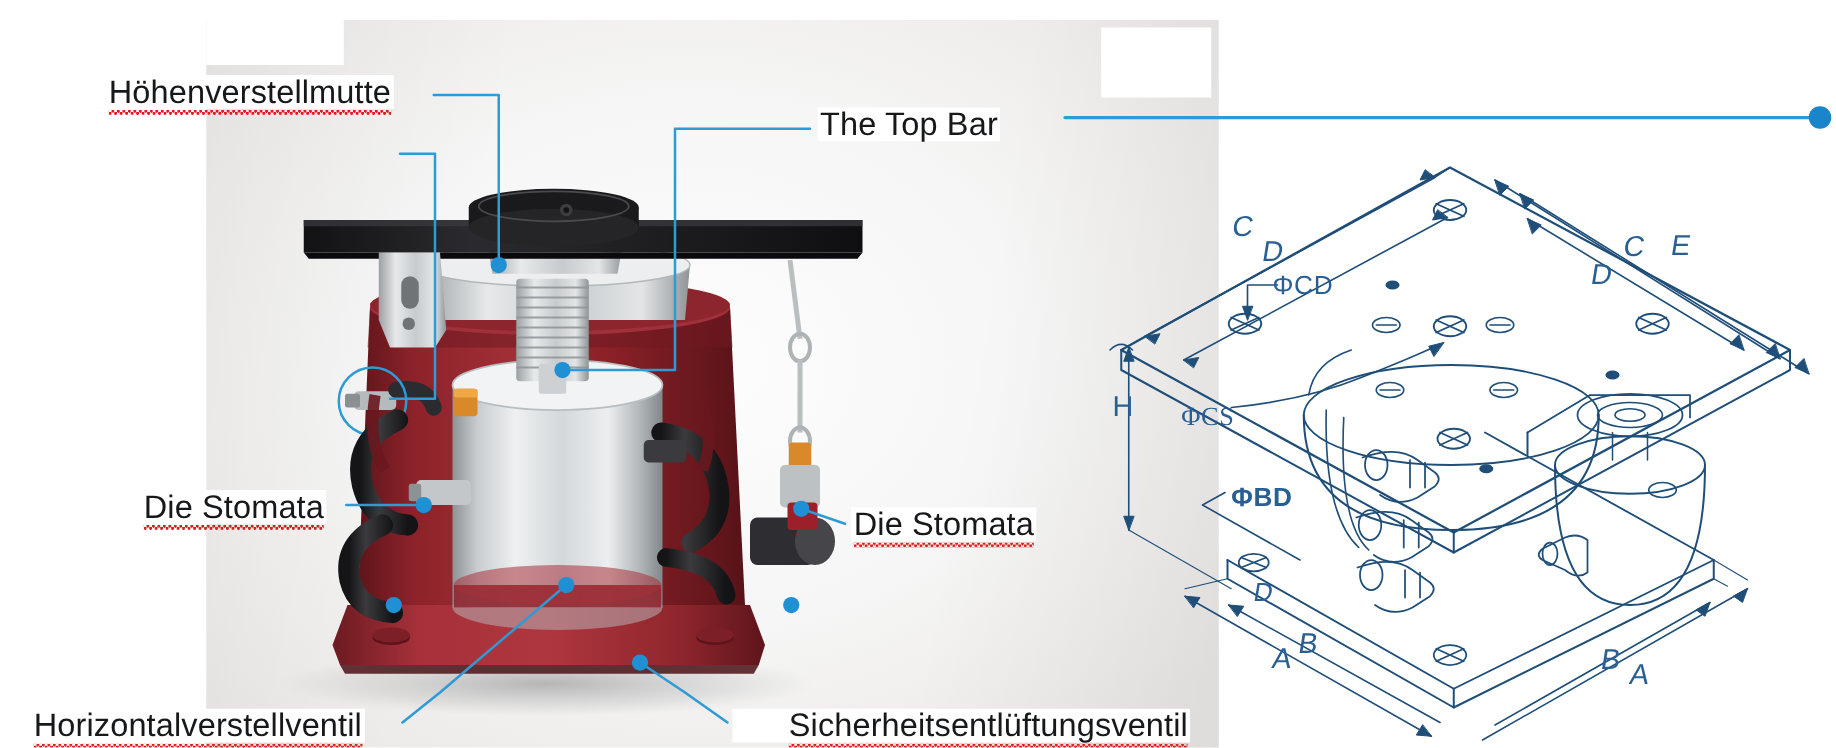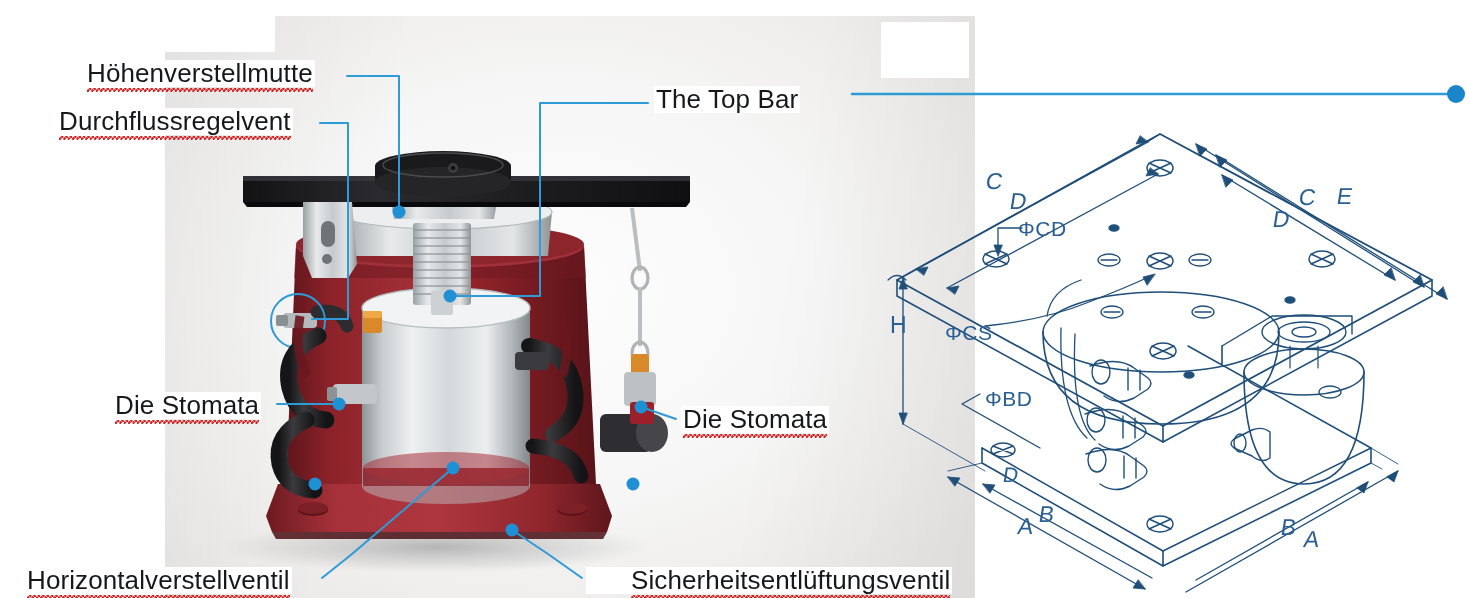--- a/index.html
+++ b/index.html
@@ -386,35 +386,34 @@
       <circle cx="633" cy="468" r="6.5"></circle>
     </g>
   </svg>
 
   <svg class="layer" viewBox="0 0 1469 598">
     <line x1="852" y1="78" x2="1448" y2="78" stroke="#2e9ad6" stroke-width="2.6" stroke-linecap="round"></line>
     <circle cx="1456" cy="78" r="9" fill="#1a85c9"></circle>
   </svg>
 
   <div class="lbl" style="left:85px;top:44px;"><span class="sp">Höhenverstellmutte</span></div>
-  <div class="lbl" style="left:57px;top:92px;"><span class="sp">Durchflussregelvent</span></div>
   <div class="lbl" style="left:654px;top:70px;text-align:center;"><span>The Top Bar</span></div>
   <div class="lbl" style="left:113px;top:376px;"><span class="sp">Die Stomata</span></div>
   <div class="lbl" style="left:681px;top:390px;"><span class="sp">Die Stomata</span></div>
   <div class="lbl" style="left:25px;top:551px;"><span class="sp">Horizontalverstellventil</span></div>
   <div class="lbl" style="left:586px;top:551px;padding-left:45px;"><span class="sp">Sicherheitsentlüftungsventil</span></div>
 
   <div class="dim ital" style="left:986px;top:152px;">C</div>
   <div class="dim ital" style="left:1010px;top:172px;">D</div>
   <div class="dim sm" style="left:1018px;top:201px;">ΦCD</div>
   <div class="dim ital" style="left:1273px;top:190px;">D</div>
   <div class="dim ital" style="left:1299px;top:168px;">C</div>
   <div class="dim ital" style="left:1337px;top:167px;">E</div>
   <div class="dim" style="left:890px;top:296px;">H</div>
-  <div class="dim sm" style="left:945px;top:305px;">ΦCS</div>
-  <div class="dim sm" style="left:985px;top:371px;">ΦBD</div>
+  <div class="dim sm" style="left:945px;top:305px;font-family:Liberation Serif, serif;">ΦCS</div>
+  <div class="dim sm" style="left:985px;top:371px;font-weight:bold;">ΦBD</div>
   <div class="dim sm ital" style="left:1003px;top:447px;">D</div>
   <div class="dim ital" style="left:1018px;top:497px;">A</div>
   <div class="dim ital" style="left:1039px;top:485px;">B</div>
   <div class="dim ital" style="left:1281px;top:498px;">B</div>
   <div class="dim ital" style="left:1304px;top:510px;">A</div>
 
 </div>
 
 </body></html>

